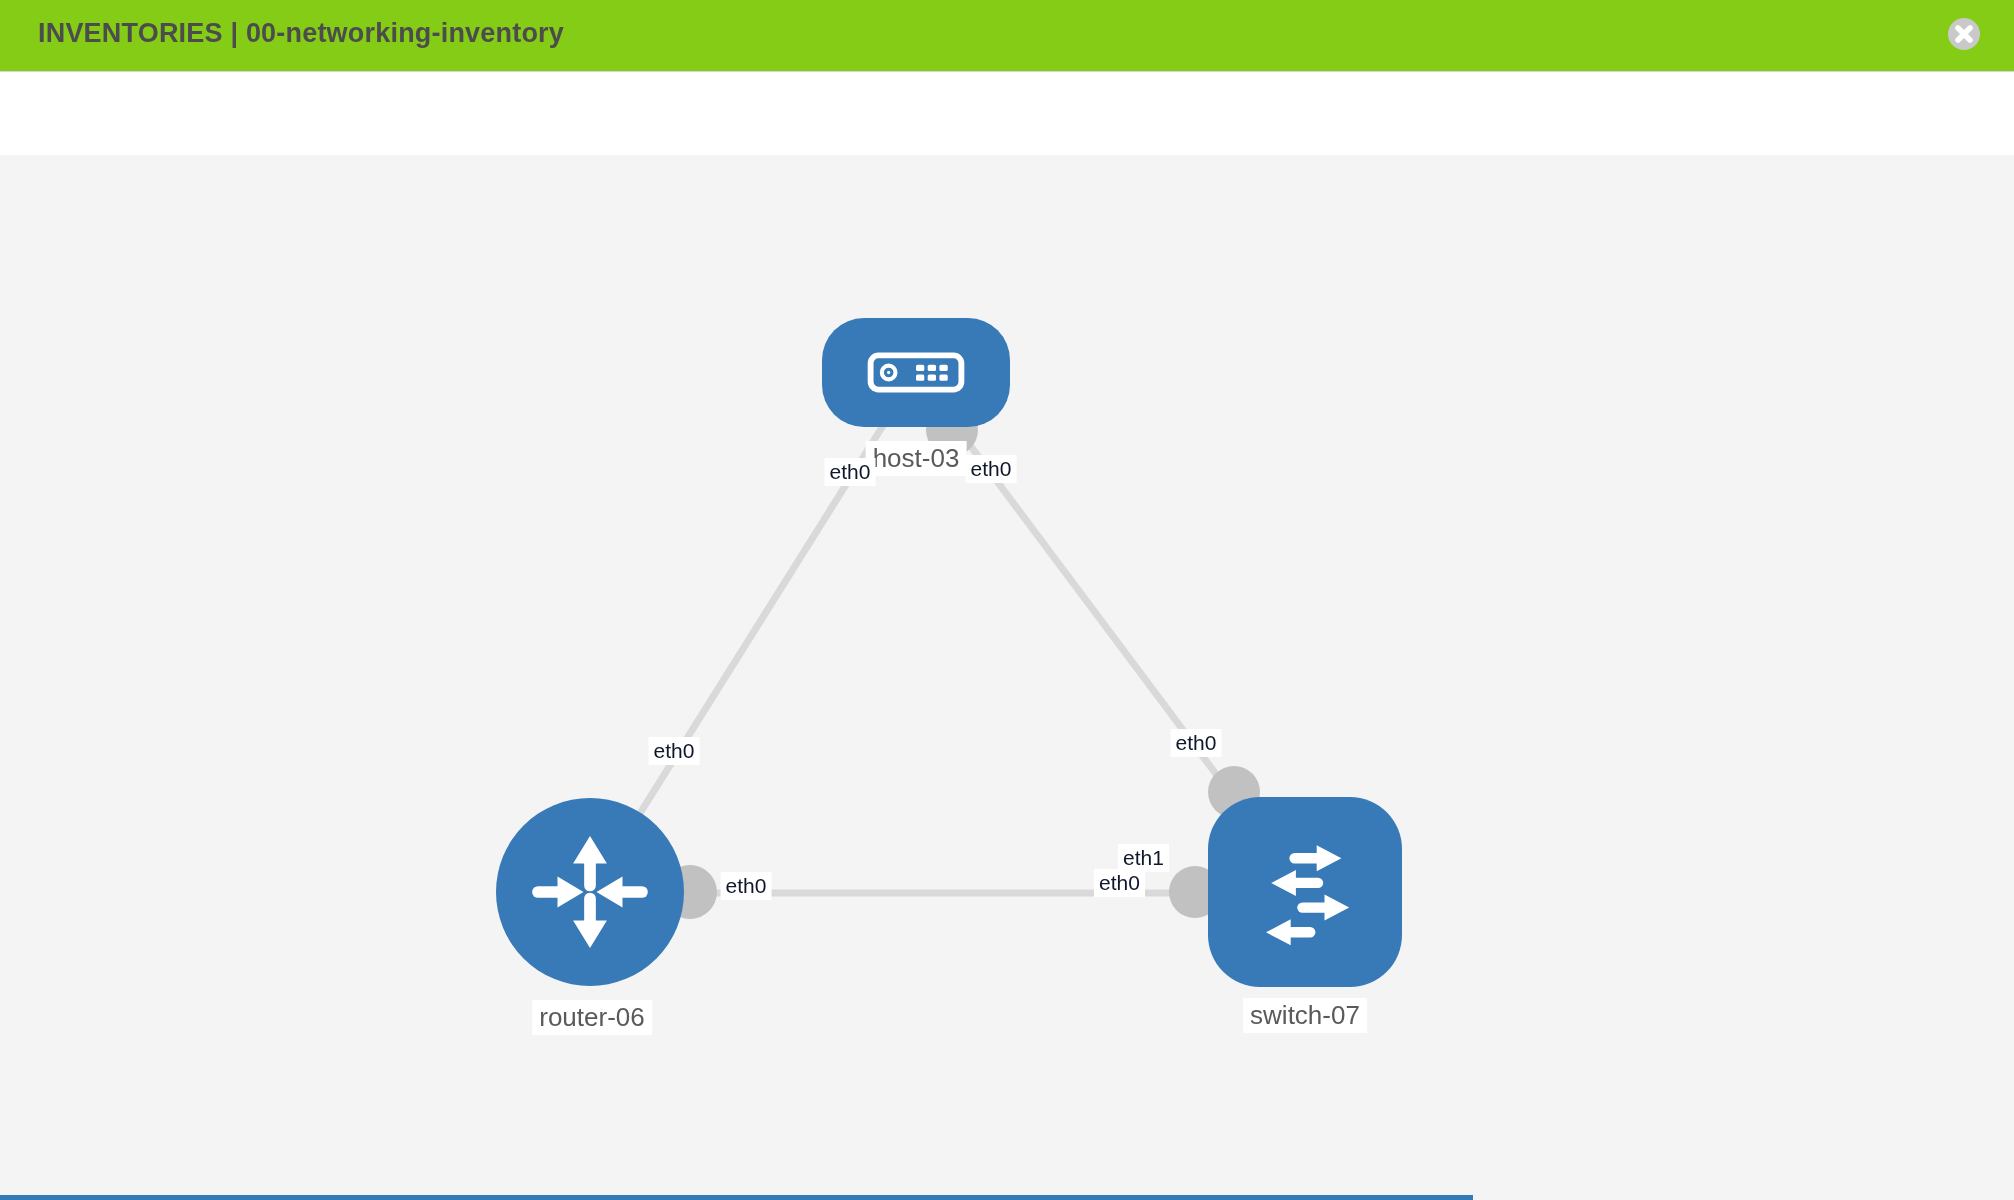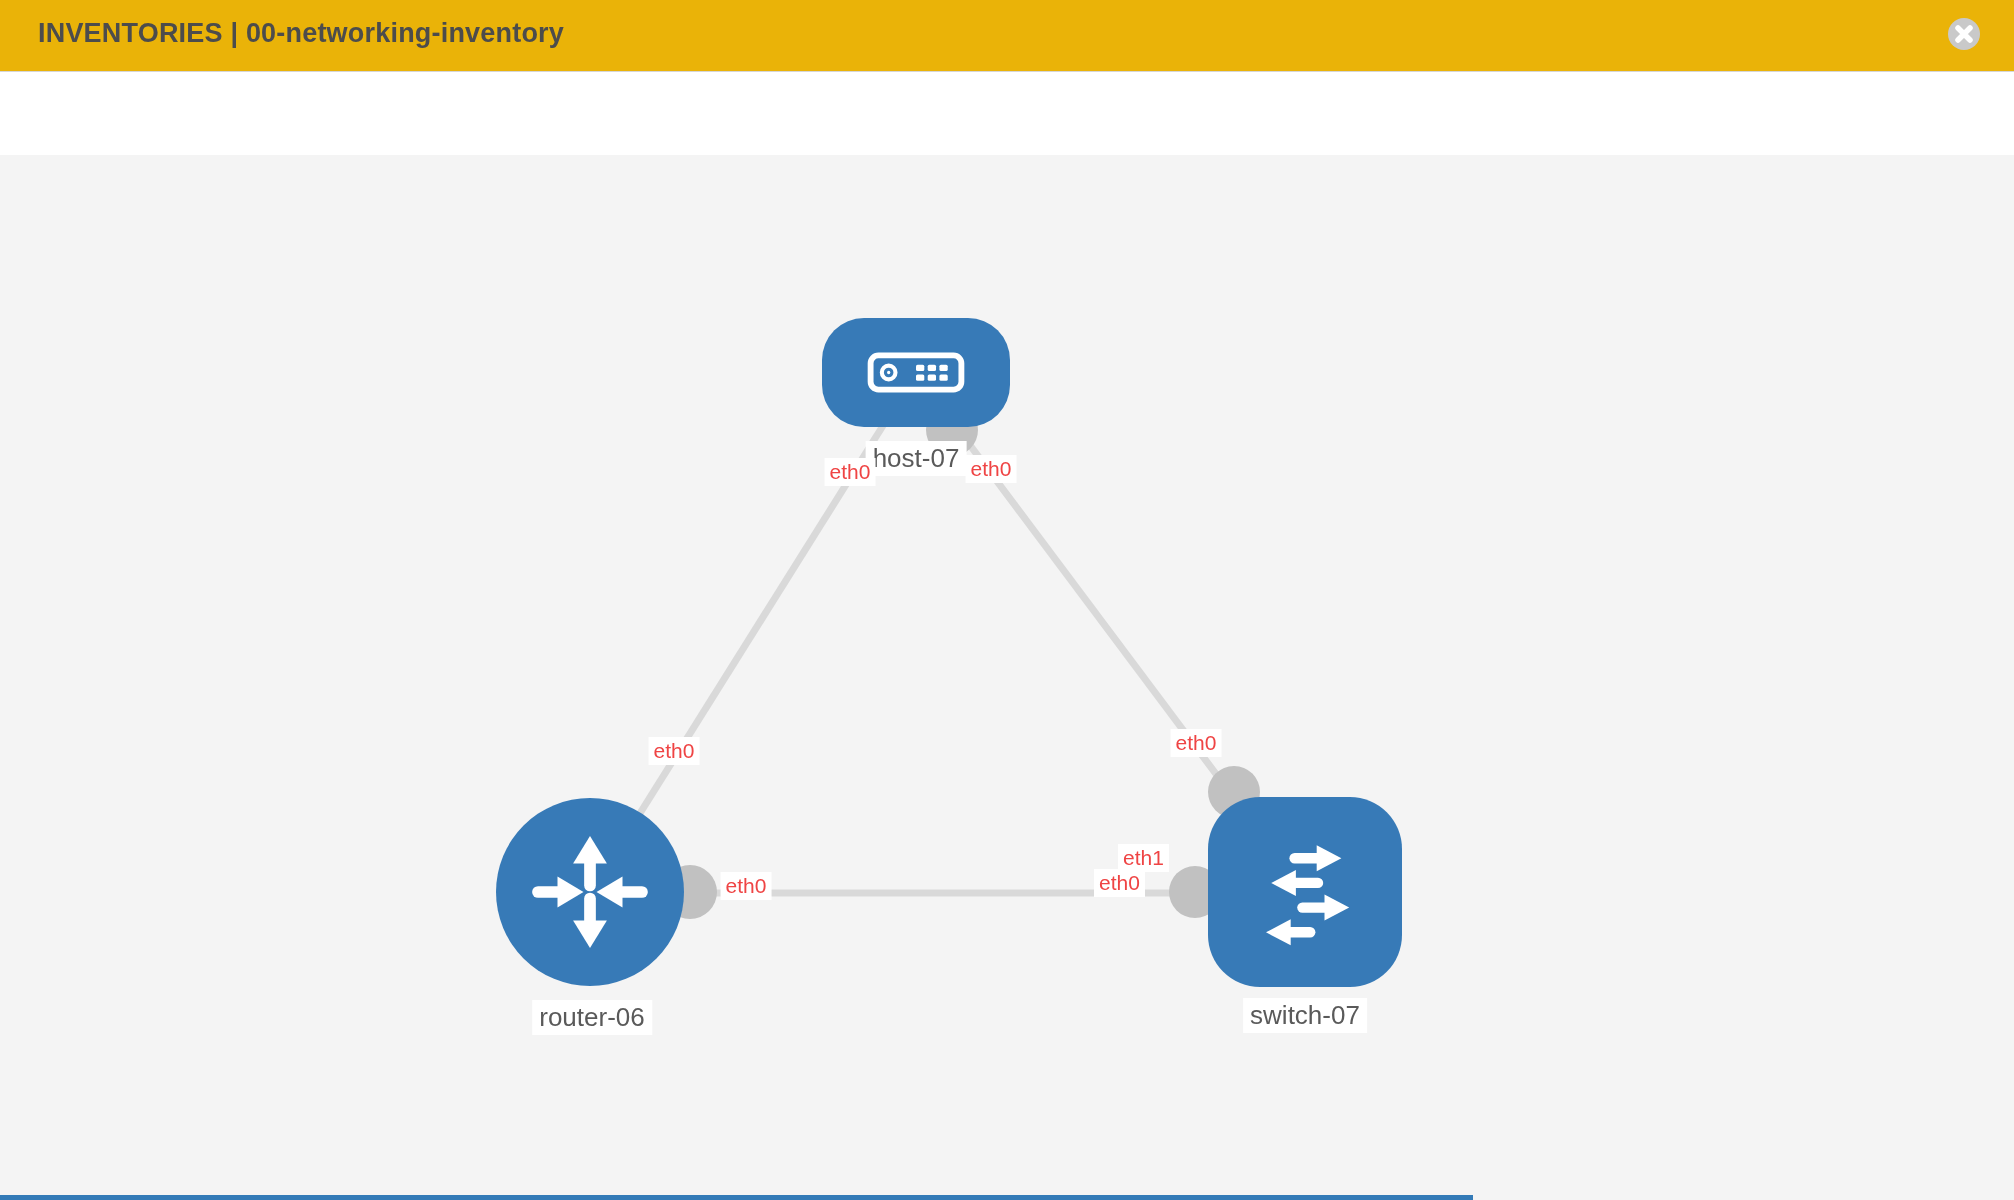--- a/index.html
+++ b/index.html
@@ -1,21 +1,21 @@
 <!DOCTYPE html>
 <html><head>
 <meta charset="utf-8">
 <style>
   * { margin:0; padding:0; box-sizing:border-box; }
   html,body { width:2014px; height:1200px; overflow:hidden; background:#fff;
     font-family:"Liberation Sans", sans-serif; }
   .stage { position:relative; width:2014px; height:1200px; }
 
   
-  .header { position:absolute; left:0; top:0; width:2014px; height:72px; background:#eab308;
+  .header { position:absolute; left:0; top:0; width:2014px; height:72px; background:#84cc16;
     border-bottom:1px solid #d6d6d6; }
   .header-title { position:absolute; left:38px; top:18px; font-size:27px; font-weight:700;
     color:#4c4c4c; letter-spacing:0.2px; }
   .close-btn { position:absolute; left:1946px; top:16px; width:36px; height:36px; cursor:pointer; }
 
   
   .toolbar { position:absolute; left:0; top:73px; width:2014px; height:81px; background:#ebebeb;
     border-bottom:1px solid #c6c6c6; }
   .combo { position:absolute; top:13px; height:54px; width:797px; background:#fdfdfd;
     border:2px solid #b3b3b3; border-radius:7px; }
@@ -31,21 +31,21 @@
 
   
   .canvas { position:absolute; left:0; top:155px; width:2014px; height:1045px; background:#f4f4f4; }
   .edges { position:absolute; left:0; top:0; }
   .node { position:absolute; background:#377ab7; display:flex; align-items:center; justify-content:center; cursor:pointer; }
   .node-host   { left:822px;  top:163px; width:188px; height:109px; border-radius:42px; }
   .node-router { left:496px;  top:643px; width:188px; height:188px; border-radius:50%; }
   .node-switch { left:1208px; top:642px; width:194px; height:190px; border-radius:52px; }
   .node-label { position:absolute; background:#fff; color:#5a5a5a; font-size:26px;
     padding:2px 7px; white-space:nowrap; transform:translateX(-50%); }
-  .if-label { position:absolute; background:#fff; color:#ef4444; font-size:21px;
+  .if-label { position:absolute; background:#fff; color:#0f172a; font-size:21px;
     padding:2px 5px; white-space:nowrap; }
   .if-centered { transform:translateX(-50%); }
 
   .bottom-bar { position:absolute; left:0; top:1195px; width:1473px; height:5px; background:#337ab7; }
 </style>
 </head>
 <body>
 
 <div class="stage">
 
@@ -115,21 +115,21 @@
         </g>
         <g fill="#fff">
           <path d="M59 14 L78 24 L59 34 Z"></path>
           <path d="M43 33 L24 43 L43 53 Z"></path>
           <path d="M65 52 L84 62 L65 72 Z"></path>
           <path d="M39 71 L20 81 L39 91 Z"></path>
         </g>
       </svg>
     </div>
 
-    <div class="node-label" style="left:916px; top:286px;">host-07</div>
+    <div class="node-label" style="left:916px; top:286px;">host-03</div>
     <div class="node-label" style="left:592px; top:845px;">router-06</div>
     <div class="node-label" style="left:1305px; top:843px;">switch-07</div>
 
     <div class="if-label if-centered" style="left:850px; top:303px;">eth0</div>
     <div class="if-label if-centered" style="left:991px; top:300px;">eth0</div>
     <div class="if-label if-centered" style="left:674px; top:582px;">eth0</div>
     <div class="if-label if-centered" style="left:1196px; top:574px;">eth0</div>
     <div class="if-label if-centered" style="left:746px; top:717px;">eth0</div>
     <div class="if-label" style="left:1094px; top:714px;">eth0</div>
     <div class="if-label" style="left:1118px; top:689px;">eth1</div>

